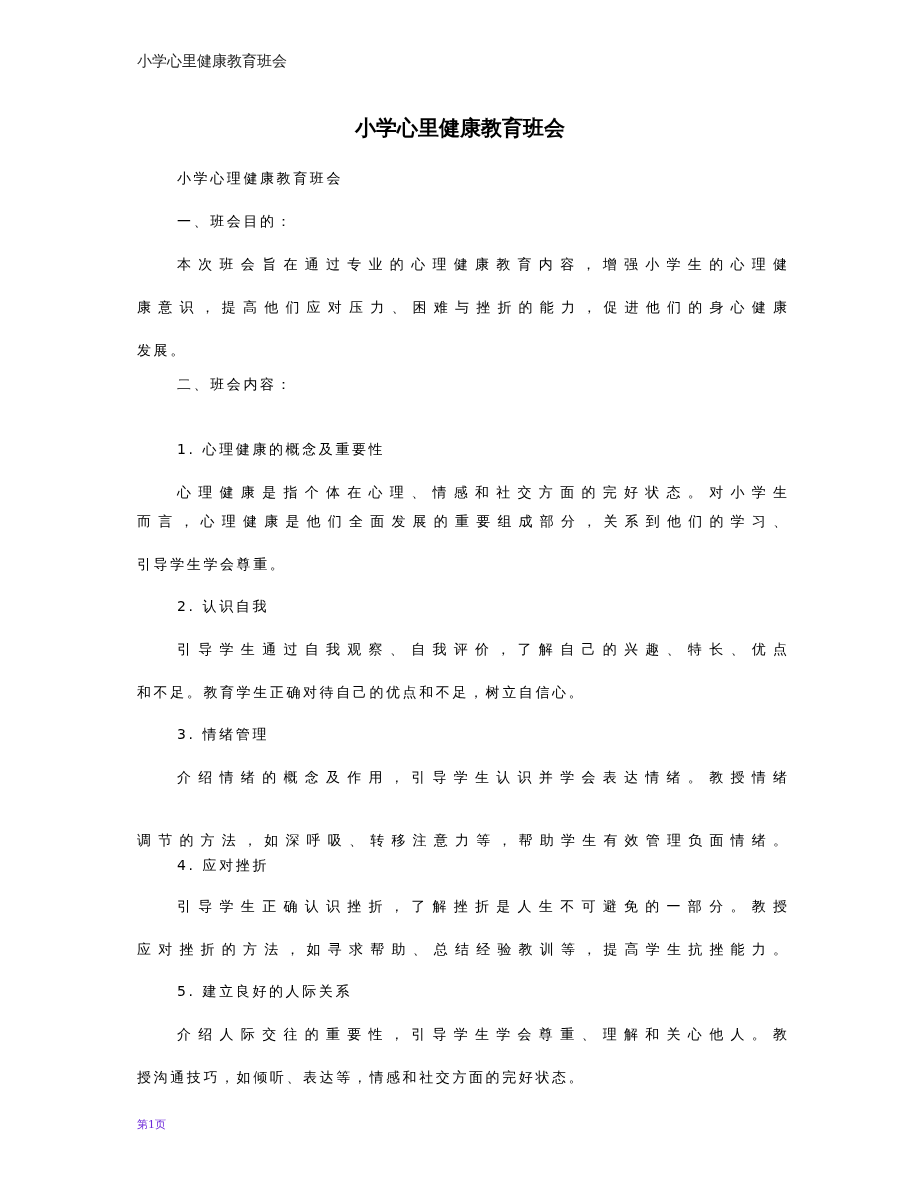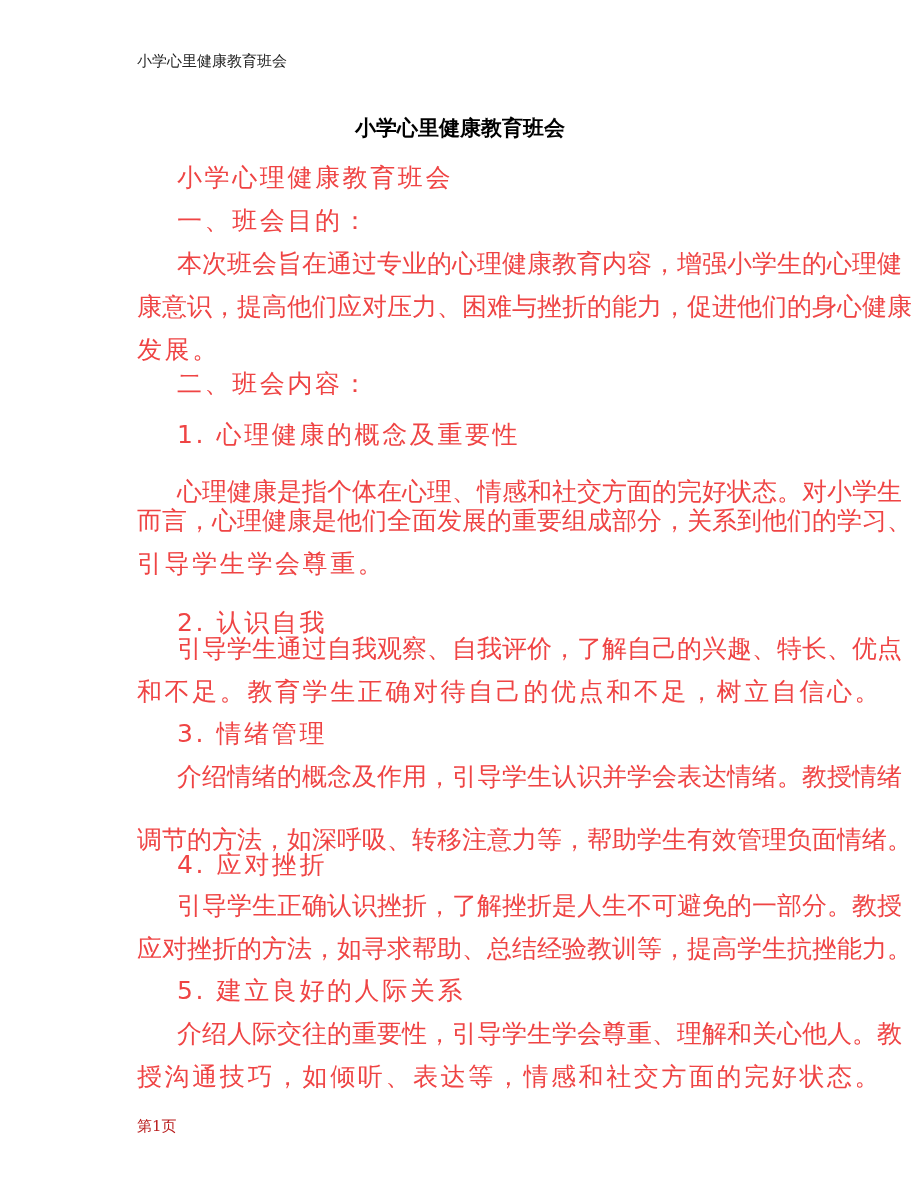--- a/index.html
+++ b/index.html
@@ -2,49 +2,49 @@
 <html><head>
   <meta charset="utf-8">
   <style>
     html, body { margin: 0; padding: 0; background: #ffffff; }
     body { width: 920px; height: 1191px; position: relative; overflow: hidden;
       font-family: "DejaVu Sans", "Liberation Sans", sans-serif; color: #111; }
     .header { position: absolute; left: 137px; top: 52px; font-size: 15px; color: #222;
       font-family: "DejaVu Serif", "Liberation Serif", serif; letter-spacing: 0px; }
     .title { position: absolute; left: 0; width: 920px; top: 114px; text-align: center;
       font-size: 21px; font-weight: bold; font-family: "DejaVu Serif", "Liberation Serif", serif; color: #000; }
-    .line { position: absolute; left: 137px; width: 650px; font-size: 25px; line-height: 24px;
-      white-space: nowrap; color: #ef4444; letter-spacing: 2.6px; }
+    .line { position: absolute; left: 137px; width: 650px; font-size: 14px; line-height: 24px;
+      white-space: nowrap; color: #000000; letter-spacing: 2.6px; }
     .indent { left: 177px; }
     .justify { text-align: justify; text-align-last: justify; letter-spacing: 0; }
-    .footer { position: absolute; left: 137px; top: 1117px; font-size: 15px; color: #b91c1c;
+    .footer { position: absolute; left: 137px; top: 1117px; font-size: 11px; color: #6d28d9;
       font-family: "DejaVu Serif", "Liberation Serif", serif; }
   </style>
 </head>
 <body>
 
 <div class="header">小学心里健康教育班会</div>
 
 <div class="title">小学心里健康教育班会</div>
 
 <div class="line indent" style="top:166px">小学心理健康教育班会</div>
 <div class="line indent" style="top:209px">一、班会目的：</div>
 
 <div class="line indent justify" style="top:252px;width:610px">本次班会旨在通过专业的心理健康教育内容，增强小学生的心理健</div>
 <div class="line justify" style="top:295px">康意识，提高他们应对压力、困难与挫折的能力，促进他们的身心健康</div>
 <div class="line" style="top:338px">发展。</div>
 
 <div class="line indent" style="top:372px">二、班会内容：</div>
 
-<div class="line indent" style="top:423px">1. 心理健康的概念及重要性</div>
+<div class="line indent" style="top:437px">1. 心理健康的概念及重要性</div>
 <div class="line indent justify" style="top:480px;width:610px">心理健康是指个体在心理、情感和社交方面的完好状态。对小学生</div>
 <div class="line justify" style="top:509px">而言，心理健康是他们全面发展的重要组成部分，关系到他们的学习、</div>
 <div class="line" style="top:552px">引导学生学会尊重。</div>
 
-<div class="line indent" style="top:611px">2. 认识自我</div>
+<div class="line indent" style="top:594px">2. 认识自我</div>
 <div class="line indent justify" style="top:637px;width:610px">引导学生通过自我观察、自我评价，了解自己的兴趣、特长、优点</div>
 <div class="line" style="top:680px">和不足。教育学生正确对待自己的优点和不足，树立自信心。</div>
 
 <div class="line indent" style="top:722px">3. 情绪管理</div>
 <div class="line indent justify" style="top:765px;width:610px">介绍情绪的概念及作用，引导学生认识并学会表达情绪。教授情绪</div>
 <div class="line justify" style="top:828px">调节的方法，如深呼吸、转移注意力等，帮助学生有效管理负面情绪。</div>
 
 <div class="line indent" style="top:853px">4. 应对挫折</div>
 <div class="line indent justify" style="top:894px;width:610px">引导学生正确认识挫折，了解挫折是人生不可避免的一部分。教授</div>
 <div class="line justify" style="top:937px">应对挫折的方法，如寻求帮助、总结经验教训等，提高学生抗挫能力。</div>

